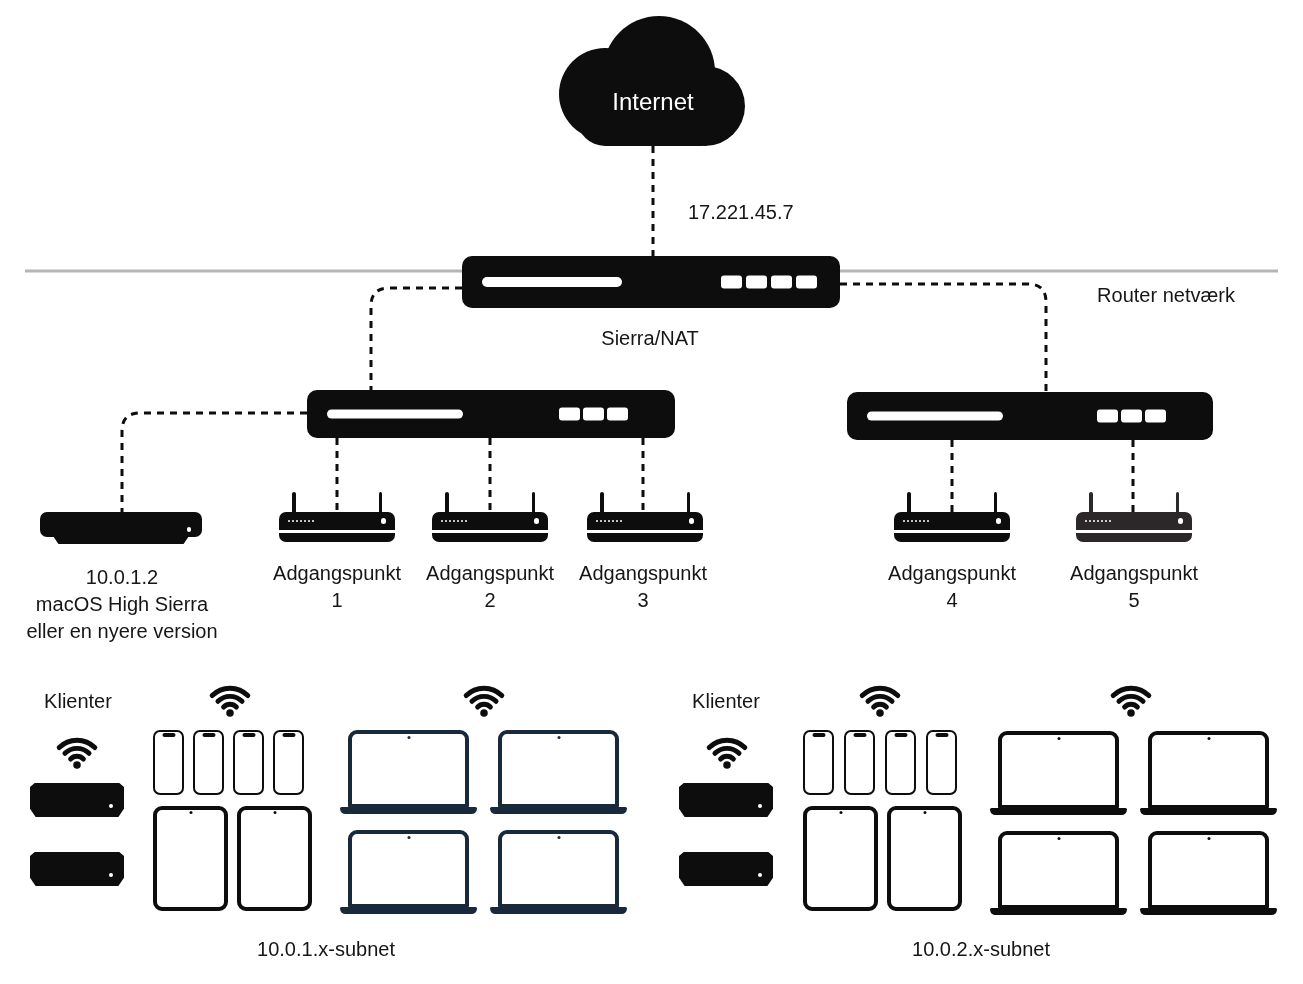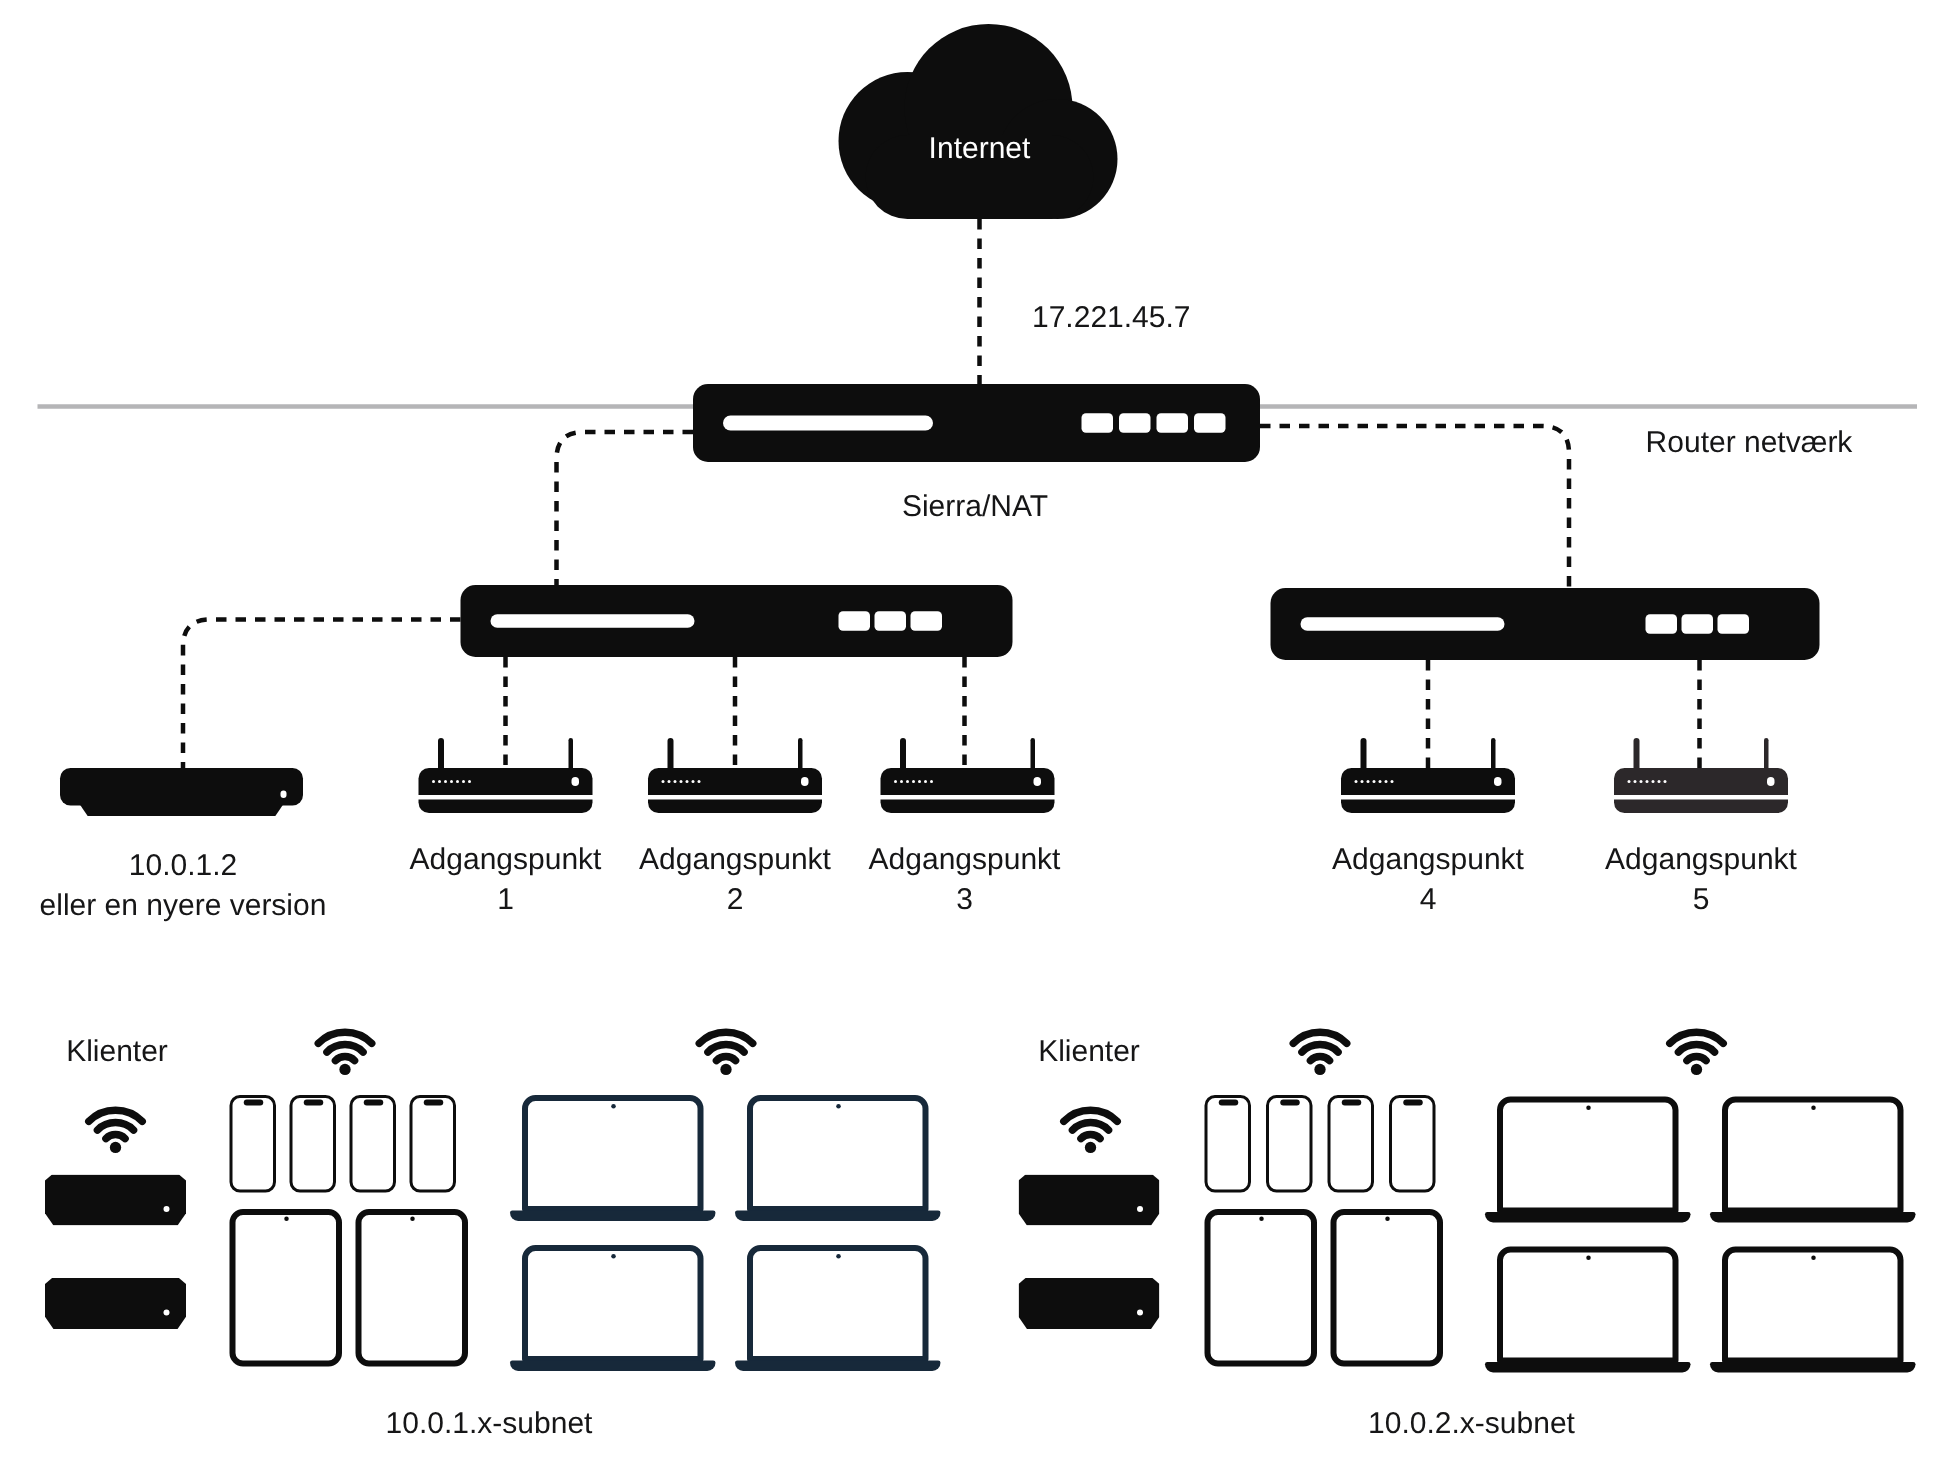--- a/index.html
+++ b/index.html
@@ -14,21 +14,21 @@
   .canvas{position:relative;width:1303px;height:984px;background:#fff;overflow:hidden}
 
   
   .wires{position:absolute;left:0;top:0}
   .wires .grayline{stroke:var(--gray-line);stroke-width:3;fill:none}
   .wires .dash{stroke:var(--ink);stroke-width:3;stroke-dasharray:7 6;fill:none}
 
   
   .cloud{position:absolute;left:555px;top:12px;width:196px;height:136px}
   .cloud svg{position:absolute;left:0;top:0;fill:var(--ink)}
-  .cloud-label{position:absolute;left:0;top:76px;width:100%;text-align:center;color:#fff;font-size:20px}
+  .cloud-label{position:absolute;left:0;top:76px;width:100%;text-align:center;color:#fff;font-size:24px}
 
   
   .rack{position:absolute;background:var(--ink);border-radius:10px}
   .rack-bar{position:absolute;left:20px;top:50%;transform:translateY(-50%);background:#fff;border-radius:5px}
   .rack-lights{position:absolute;top:50%;transform:translateY(-50%);display:flex;gap:4px}
   .rack-lights i{display:block;width:21px;height:13px;background:#fff;border-radius:3px}
   .switch .rack-lights{gap:3px}
 
   
   .server{position:absolute;left:40px;top:512px;width:162px;height:32px}
@@ -157,20 +157,21 @@
 
   
   <div class="server">
     <div class="server-body">
         <i class="pwr"></i>
       </div>
     <div class="server-base"></div>
   </div>
   <div class="cap" style="left:122px;top:564px">
     <div>10.0.1.2</div>
+    <div>macOS High Sierra</div>
     <div>eller en nyere version</div>
   </div>
 
   
   <div class="ap" style="left:279px;top:492px">
     <i class="ant l"></i>
       <i class="ant r"></i>
     <div class="ap-top">
         <span class="ap-dots">
           <i></i>

